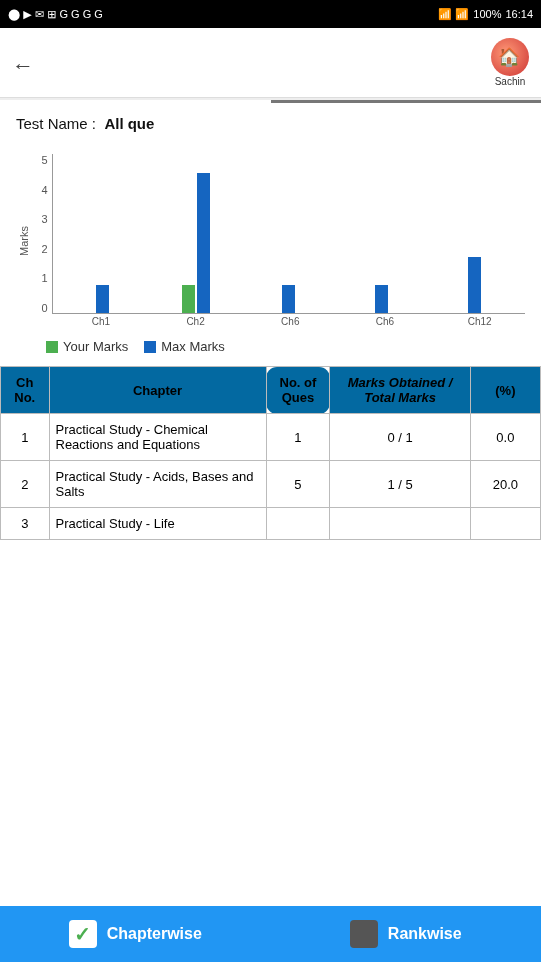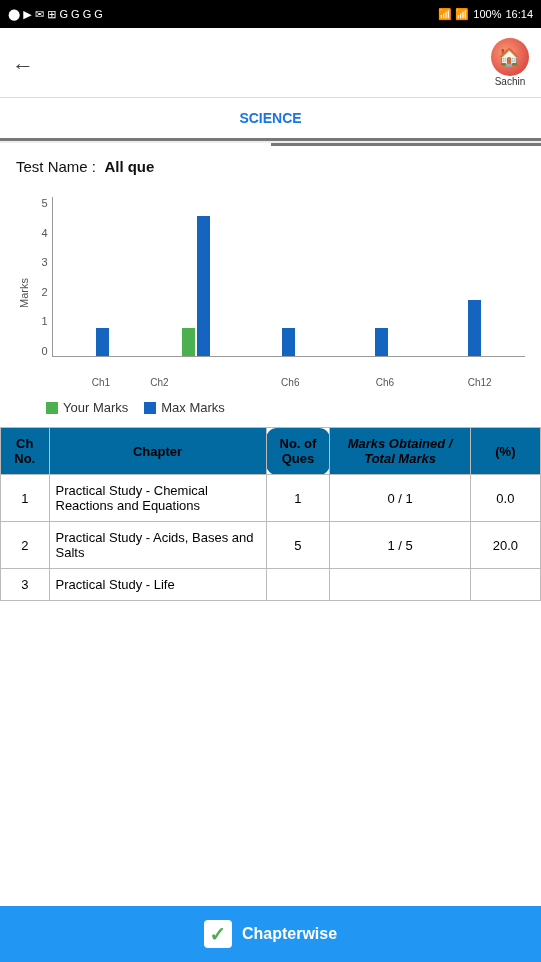--- a/index.html
+++ b/index.html
@@ -157,21 +157,20 @@
   <div class="header-left">
     <span class="back-arrow">←</span>
   </div>
   <div class="avatar-wrapper">
     <div class="avatar-img">🏠</div>
     <div style="font-size:10px;color:#333;">Sachin</div>
   </div>
 </div>
 
 <div class="tabs">
-  <div class="tab active">SCIENCE</div>
 </div>
 <div class="tab-indicator"></div>
 
 <div class="test-name-row">
   <span>Test Name :</span>
   &nbsp;<span style="font-weight:600;color:#111;">All que</span>
 </div>
 
 <div class="chart-container" style="position:relative;">
   <div style="display:flex; align-items:stretch;">
@@ -218,23 +217,23 @@
               </div>
               <div style="display: flex; flex-direction: column; align-items: center; justify-content: flex-end; flex: 1 1 0%; height: 100%;">
                 <div style="display: flex; align-items: flex-end; gap: 2px; justify-content: center; width: 100%; height: 100%;">
                   <div style="width: 13px; height: 56px; background: rgb(21, 101, 192);"></div>
                 </div>
               </div>
             </div>
         </div>
       </div>
 
-      <div id="x-labels" style="display:flex; padding-left:24px; gap:4px; margin-top:20px;">
+      <div id="x-labels" style="display:flex; padding-left:24px; gap:4px; margin-top:2px;">
           <span style="flex: 1 1 0%; text-align: center; font-size: 10px; color: rgb(85, 85, 85);">Ch1</span>
-          <span style="flex: 1 1 0%; font-size: 10px; color: rgb(85, 85, 85);">Ch2</span>
+          <span style="flex: 1 1 0%; text-align: center; font-size: 10px; color: rgb(85, 85, 85);">Ch2</span>
           <span style="flex: 1 1 0%; text-align: center; font-size: 10px; color: rgb(85, 85, 85);">Ch6</span>
           <span style="flex: 1 1 0%; text-align: center; font-size: 10px; color: rgb(85, 85, 85);">Ch6</span>
           <span style="flex: 1 1 0%; text-align: center; font-size: 10px; color: rgb(85, 85, 85);">Ch12</span>
         </div>
     </div>
   </div>
 </div>
 
 <div class="legend">
   <div class="legend-item">
@@ -284,13 +283,17 @@
   </table>
 </div>
 
 <div style="height:64px;"></div>
 
 <div class="bottom-bar">
   <button class="bottom-btn btn-chapterwise">
     <div class="checkbox-icon">✓</div>
     <span>Chapterwise</span>
   </button>
+  <button class="bottom-btn btn-rankwise">
+    <div class="square-icon"></div>
+    <span>Rankwise</span>
+  </button>
 </div>
 
 </body></html>

